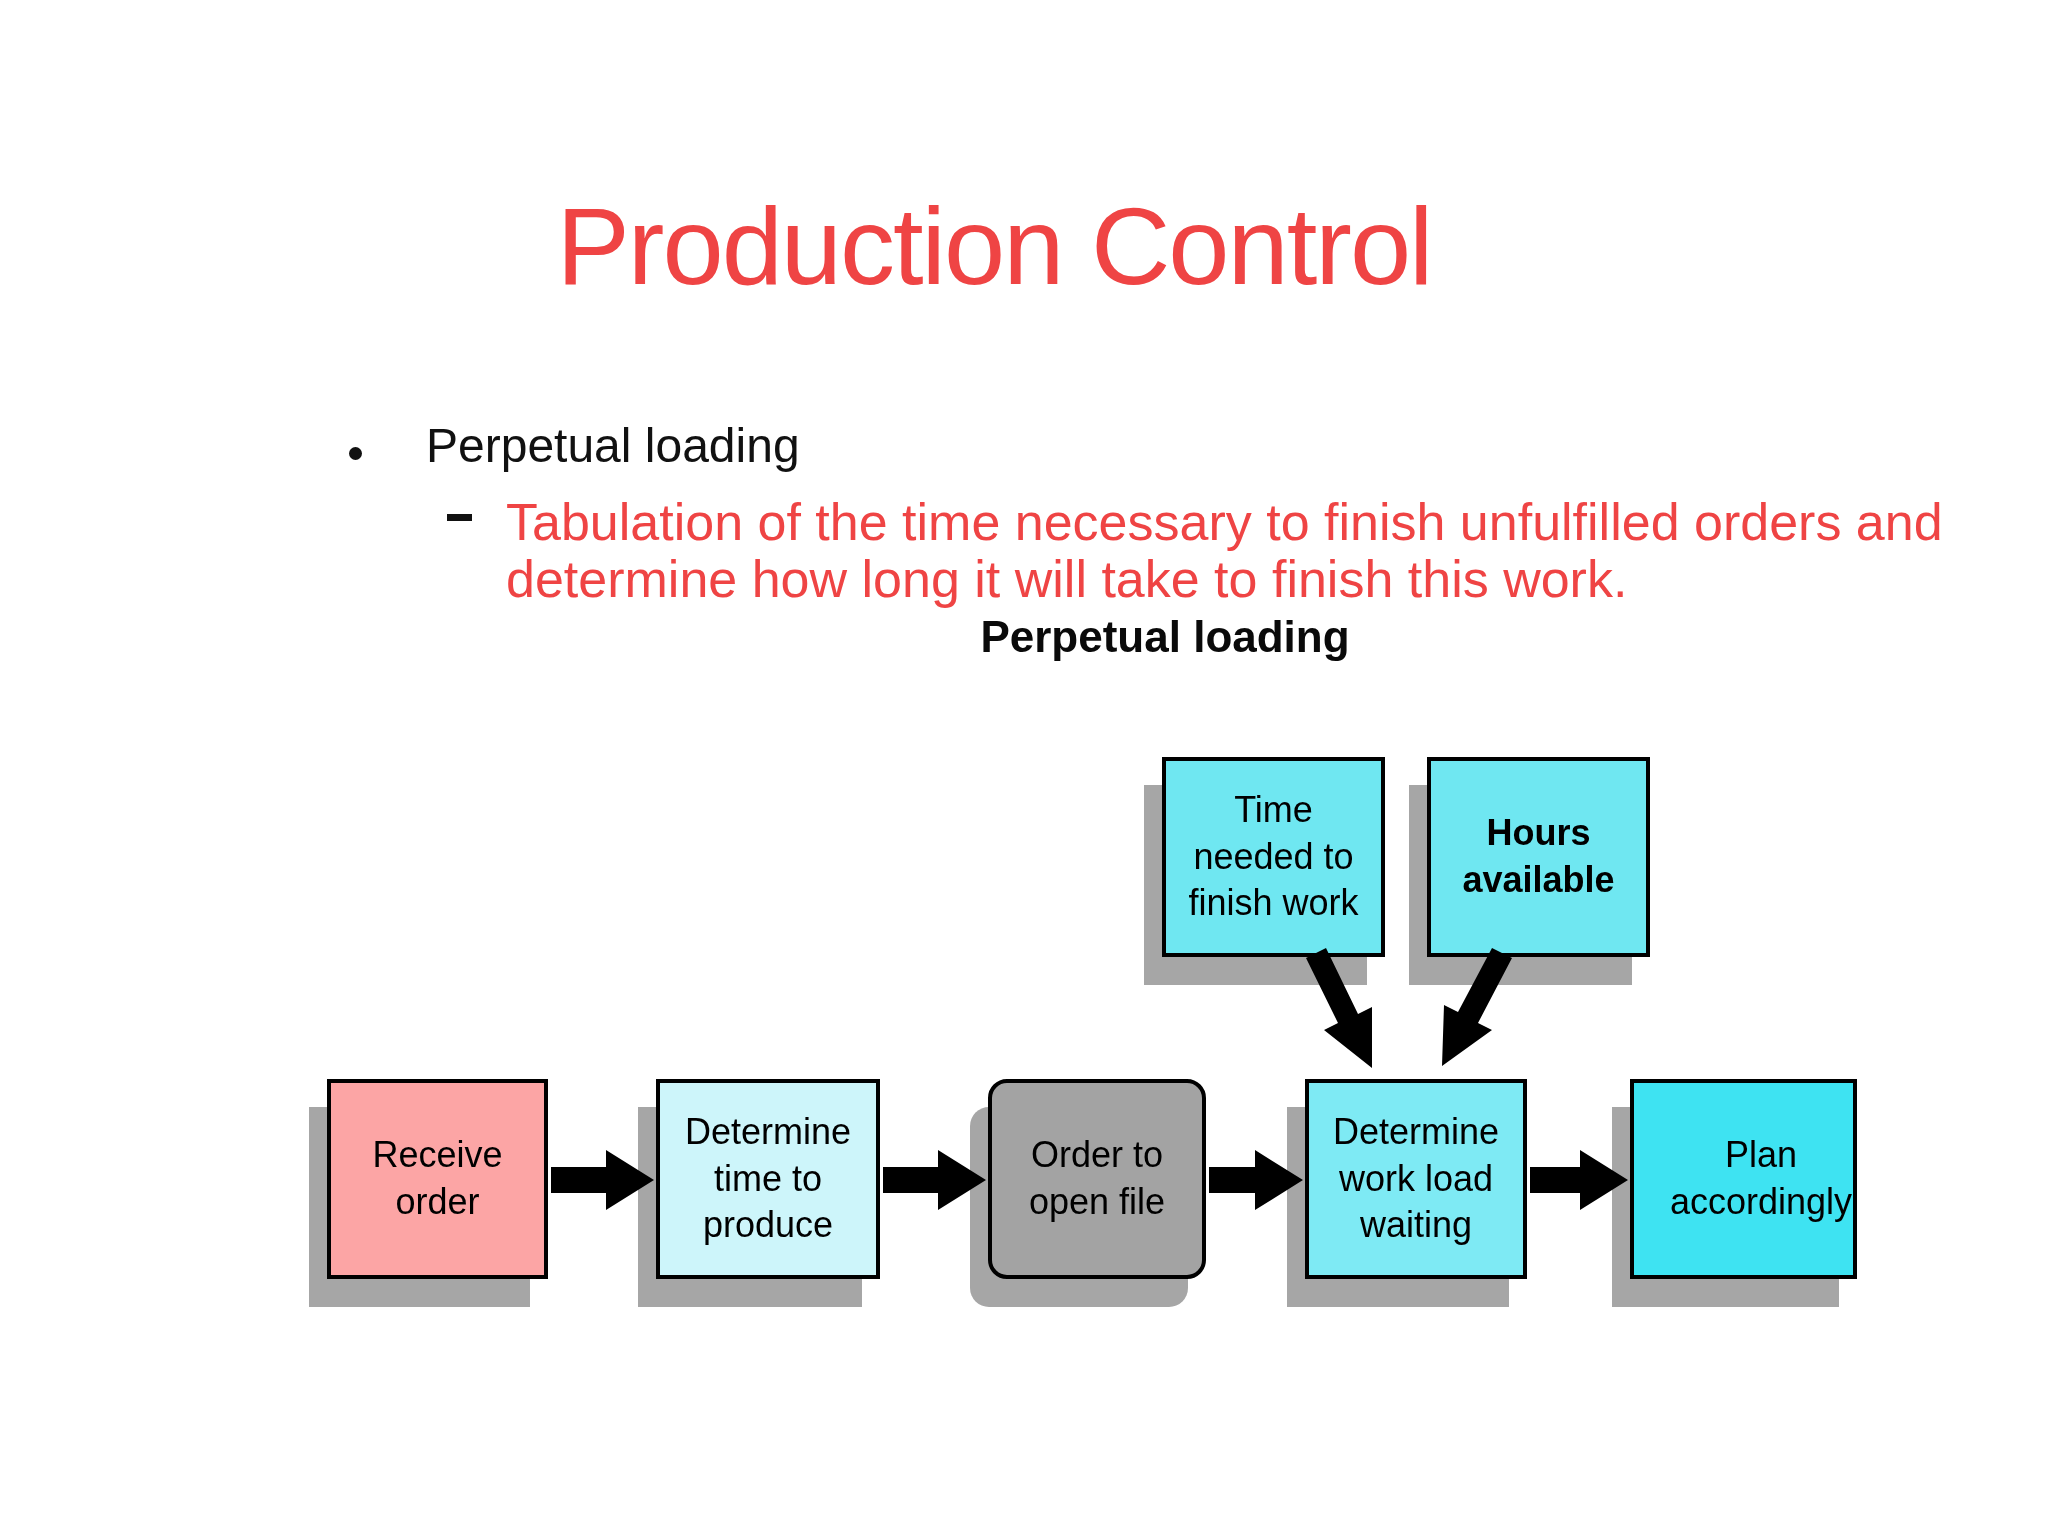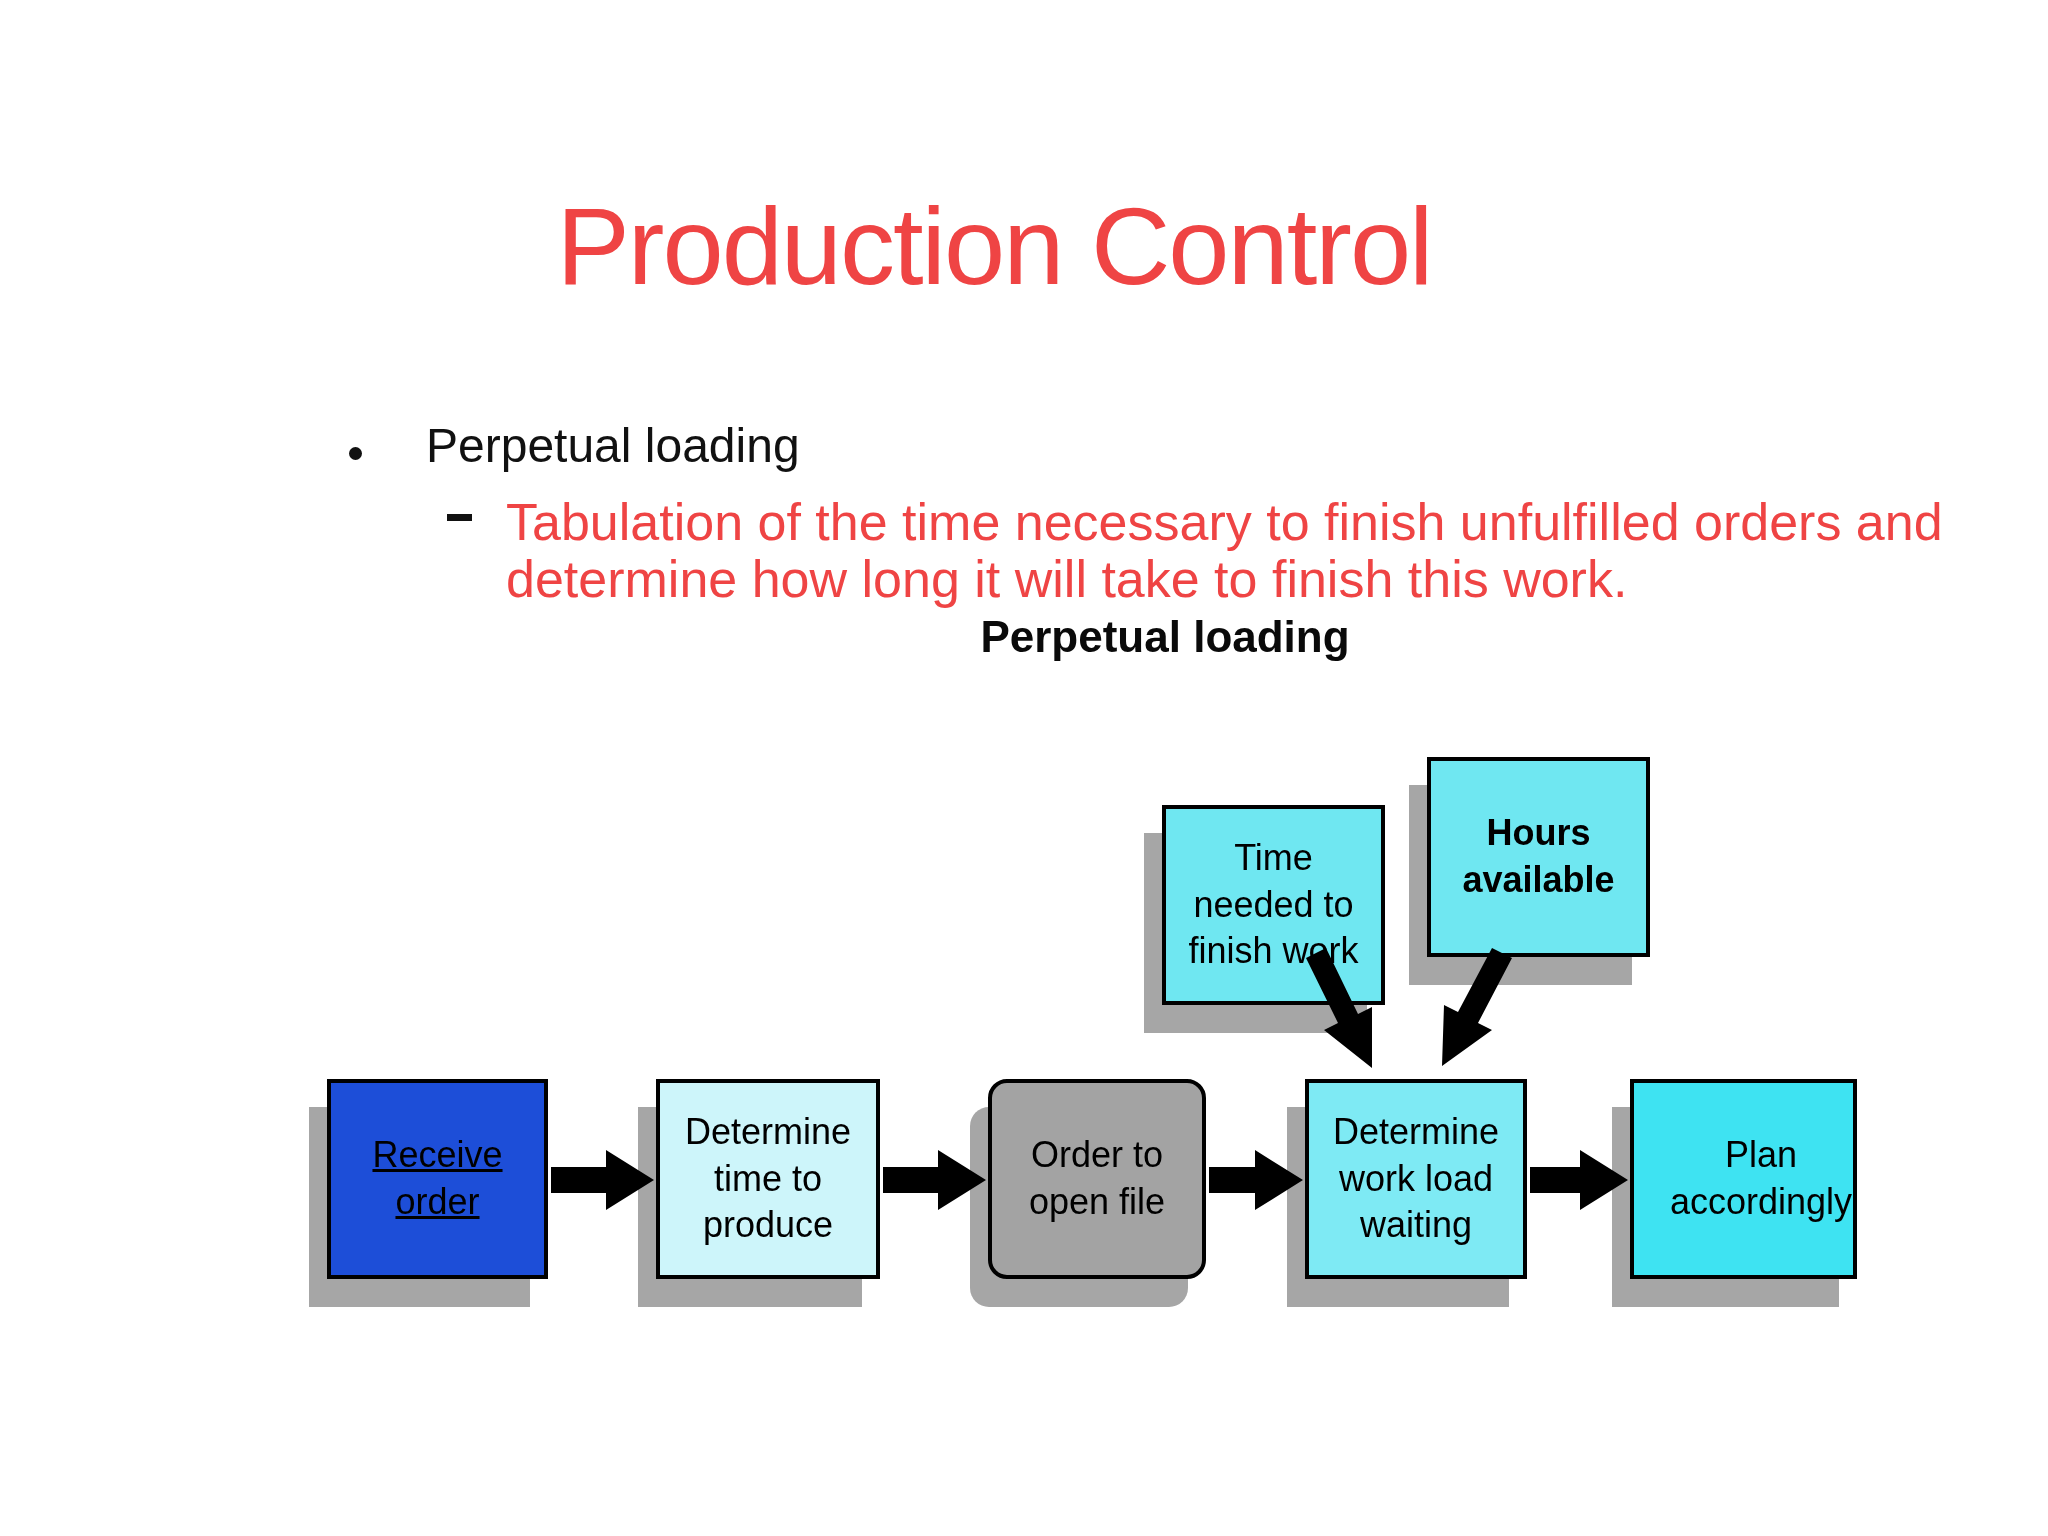--- a/index.html
+++ b/index.html
@@ -43,28 +43,28 @@
 
 <div class="abs bullet-dot"></div>
 <div class="abs bullet-text">Perpetual loading</div>
 
 <div class="abs sub-dash"></div>
 <div class="abs sub-text">Tabulation of the time necessary to finish unfulfilled orders and
 determine how long it will take to finish this work.</div>
 
 <div class="abs caption">Perpetual loading</div>
 
-<div class="node" style="left: 1162px; top: 757px; width: 223px; height: 200px; background: rgb(111, 231, 241); margin-top: 48px;">Time
+<div class="node" style="left: 1162px; top: 757px; width: 223px; height: 200px; background: rgb(111, 231, 241);">Time
 needed to
 finish work</div>
 
 <div class="node" style="left: 1427px; top: 757px; width: 223px; height: 200px; background: rgb(111, 231, 241); font-weight: bold;">Hours
 available</div>
 
-<div class="node" style="left: 327px; top: 1079px; width: 221px; height: 200px; background: #1d4ed8; text-decoration: underline;">Receive
+<div class="node" style="left: 327px; top: 1079px; width: 221px; height: 200px; background: #fca5a5;">Receive
 order</div>
 
 <div class="node" style="left: 656px; top: 1079px; width: 224px; height: 200px; background: rgb(205, 245, 250);">Determine
 time to
 produce</div>
 
 <div class="node" style="left: 988px; top: 1079px; width: 218px; height: 200px; background: #a3a3a3; border-radius: 19px;">Order to
 open file</div>
 
 <div class="node" style="left: 1305px; top: 1079px; width: 222px; height: 200px; background: rgb(126, 234, 244);">Determine

